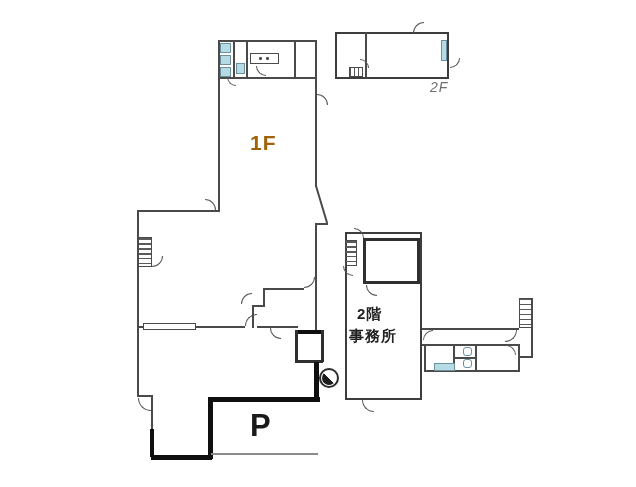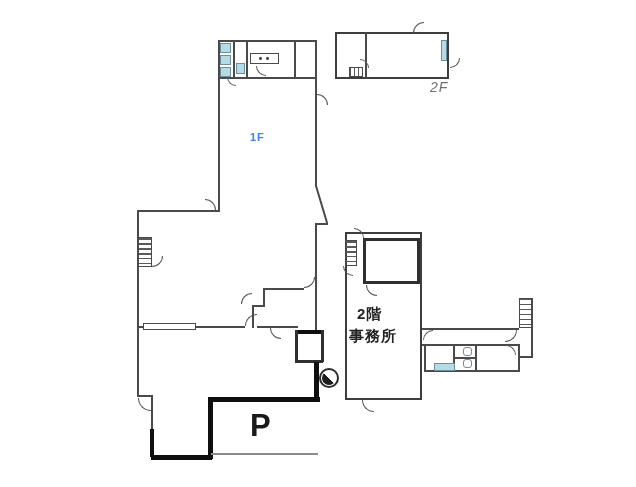--- a/index.html
+++ b/index.html
@@ -129,18 +129,18 @@
   <div class="arc arc-tr" style="left:506px;top:345px;width:10px;height:10px"></div>
 
   <div class="fixture" style="left:434px;top:363px;width:21px;height:8px"></div>
   <div class="fixture" style="left:463px;top:347px;width:9px;height:9px;border-radius:3px;background:#ffffff"></div>
   <div class="fixture" style="left:463px;top:359px;width:9px;height:9px;border-radius:3px;background:#ffffff"></div>
 
   <div class="stairs" style="left:519px;top:298px;width:13px;height:30px"></div>
   <div class="ln" style="left:531px;top:298px;width:2px;height:60px"></div>
   <div class="ln" style="left:519px;top:356px;width:14px;height:2px"></div>
 
-  <div class="lbl" style="left:250px;top:131px;font-size:11px;font-weight:600;letter-spacing:1px;color:#3b82f6;">1F</div>
+  <div class="lbl" style="left:250px;top:131px;font-size:21px;font-weight:600;letter-spacing:1px;color:#a16207;">1F</div>
   <div class="lbl" style="left:357px;top:305px;font-size:15px;font-weight:700;letter-spacing:1px;color:#222;">2階</div>
   <div class="lbl" style="left:349px;top:327px;font-size:15px;font-weight:700;letter-spacing:1px;color:#222;">事務所</div>
   <div class="lbl" style="left:250px;top:408px;font-size:31px;font-weight:800;color:#1a1a1a;">P</div>
 
 </div>
 
 </body></html>

